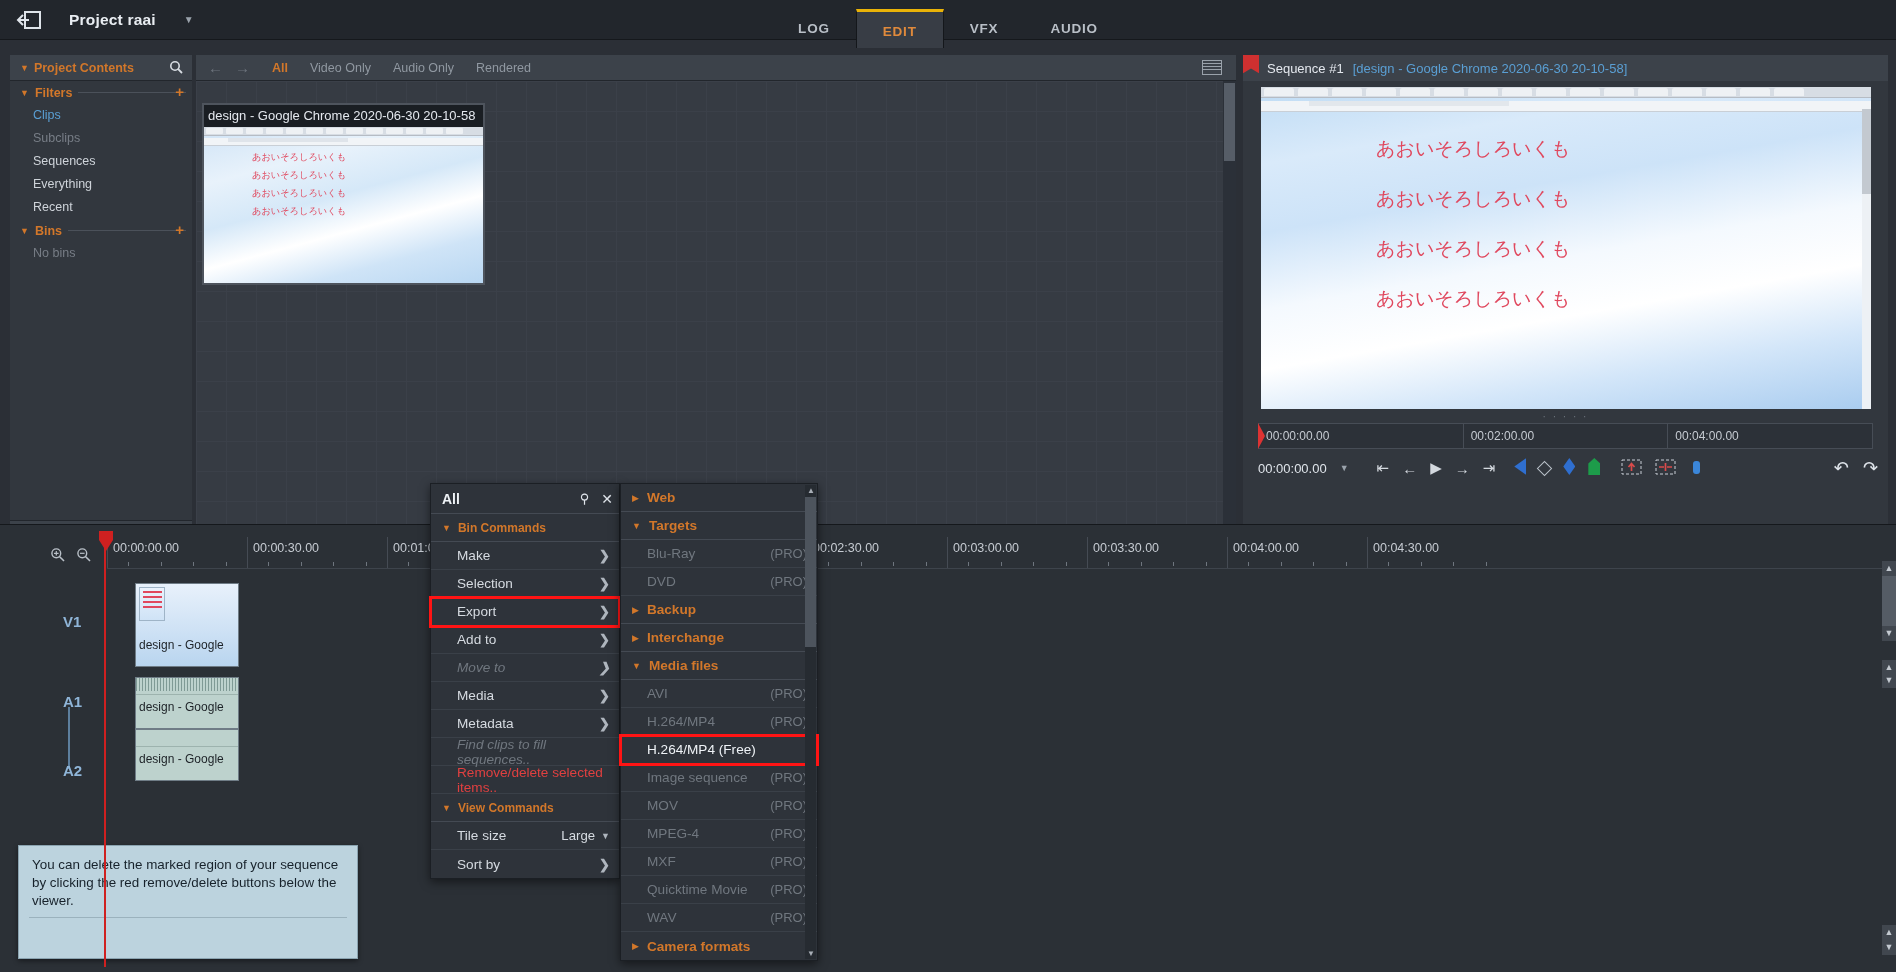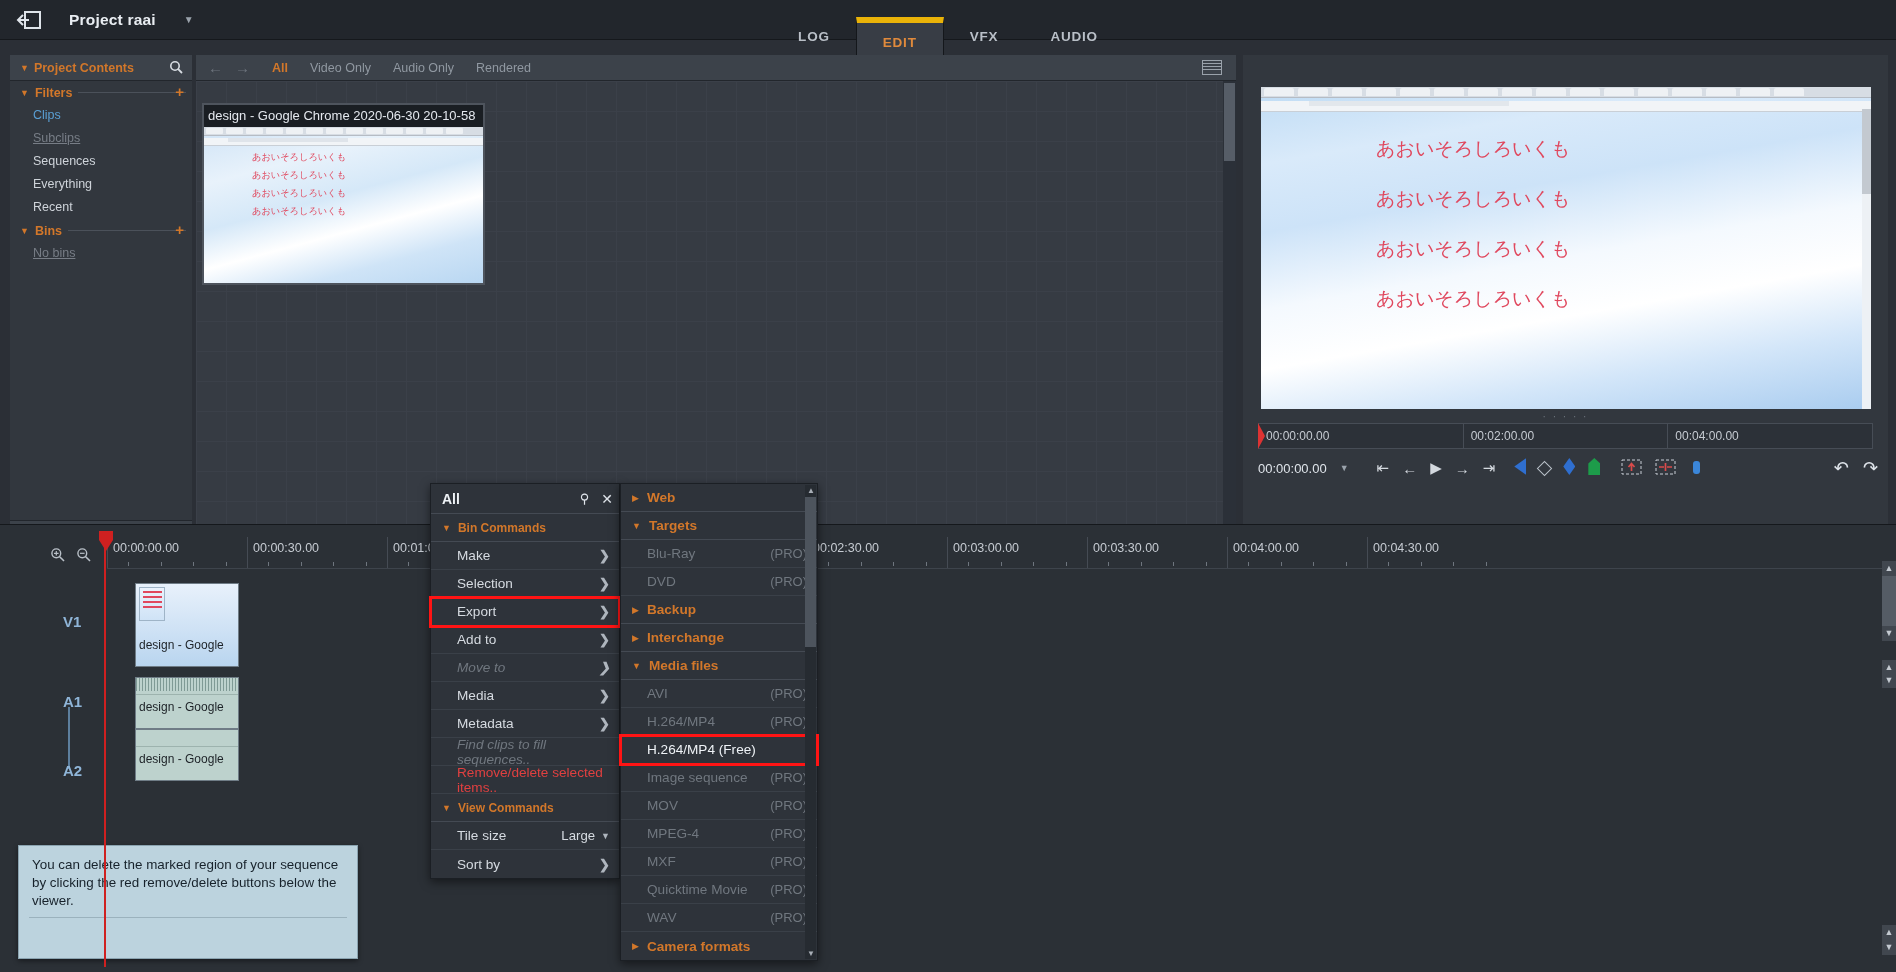--- a/index.html
+++ b/index.html
@@ -14,44 +14,44 @@
 
   
   .topbar {
     position: absolute; left: 0; top: 0; width: 1896px; height: 40px;
     background: #22262c; border-bottom: 1px solid #15181c;
     display: flex; align-items: center;
   }
   .exit-icon { margin-left: 14px; width: 30px; height: 24px; display: flex; align-items: center; justify-content: center; cursor: pointer; }
   .proj-title { margin-left: 25px; font-size: 15.5px; font-weight: bold; color: #e9edf2; letter-spacing: .2px; }
   .proj-caret { margin-left: 28px; color: #9aa2ab; font-size: 10px; }
-  .tabs { position: absolute; left: 0; top: 16px; width: 1896px; height: 40px; display: flex; align-items: flex-end; justify-content: center; gap: 0; }
+  .tabs { position: absolute; left: 0; top: 8px; width: 1896px; height: 40px; display: flex; align-items: flex-end; justify-content: center; gap: 0; }
   .tab {
     padding: 0 26px; height: 39px; line-height: 39px; font-size: 13.5px; font-weight: bold;
     color: #b9bfc7; letter-spacing: .8px; cursor: pointer;
   }
-  .tab.active { background: #383d45; color: #e08a3c; border-left: 1px solid #14171b; border-right: 1px solid #14171b; border-top: 6px solid #eab308; }
+  .tab.active { background: #383d45; color: #e08a3c; border-left: 1px solid #14171b; border-right: 1px solid #14171b; border-top: 3px solid #eab308; }
 
   
   .left-panel { position: absolute; left: 10px; top: 55px; width: 182px; height: 465px; background: #32373e; }
   .panel-head {
     height: 26px; background: #3c424a; display: flex; align-items: center;
     border-bottom: 1px solid #22262c; position: relative;
   }
   .panel-head .tri { color: #d2772a; font-size: 9px; margin: 0 5px 0 10px; }
   .panel-head .ttl { color: #d2772a; font-size: 12.5px; font-weight: bold; }
   .panel-head .mag { position: absolute; right: 9px; top: 5px; }
   .grp { display: flex; align-items: center; height: 23px; padding-left: 10px; position: relative; }
   .grp .tri { color: #d2772a; font-size: 9px; margin-right: 6px; }
   .grp .lbl { color: #d2772a; font-size: 12.5px; font-weight: bold; }
   .grp .rule { flex: 1; height: 1px; background: #4b515a; margin: 0 6px; }
   .grp .plus { color: #d2772a; font-size: 15px; font-weight: bold; position: absolute; right: 8px; top: 2px; cursor: pointer; }
   .fitem { height: 23px; line-height: 23px; padding-left: 23px; font-size: 12.5px; color: #cfd4da; cursor: pointer; }
   .fitem.sel { color: #5a9fd4; }
-  .fitem.dim { color: #777d86; text-decoration: underline; }
+  .fitem.dim { color: #777d86; }
   .lib-bar {
     position: absolute; left: 10px; top: 520px; width: 182px; height: 22px;
     background: #3c424a; display: flex; align-items: center; border-top: 1px solid #22262c;
   }
   .lib-bar .tri { color: #9aa2ab; font-size: 9px; margin: 0 6px 0 10px; }
   .lib-bar .lbl { color: #c8ccd2; font-size: 12.5px; }
 
   
   .browser { position: absolute; left: 196px; top: 55px; width: 1040px; height: 487px; background: #32373e; }
   .browser-head { height: 26px; background: #3c424a; display: flex; align-items: center; border-bottom: 1px solid #22262c; position: relative; }
@@ -277,20 +277,25 @@
       </div>
     </div>
     <div class="browser-scroll">
       <span class="up">▲</span>
       <div class="thumb"></div>
       <span class="dn">▼</span>
     </div>
   </div>
 
   <div class="viewer">
+    <div class="viewer-head">
+      <span class="seq-flag"></span>
+      <span class="seq-name">Sequence #1</span>
+      <span class="seq-src">[design - Google Chrome 2020-06-30 20-10-58]</span>
+    </div>
     <div class="viewer-canvas">
       <div class="v-page">
         <div class="v-chrome1">
           <u></u>
             <u></u>
             <u></u>
             <u></u>
             <u></u>
             <u></u>
             <u></u>

